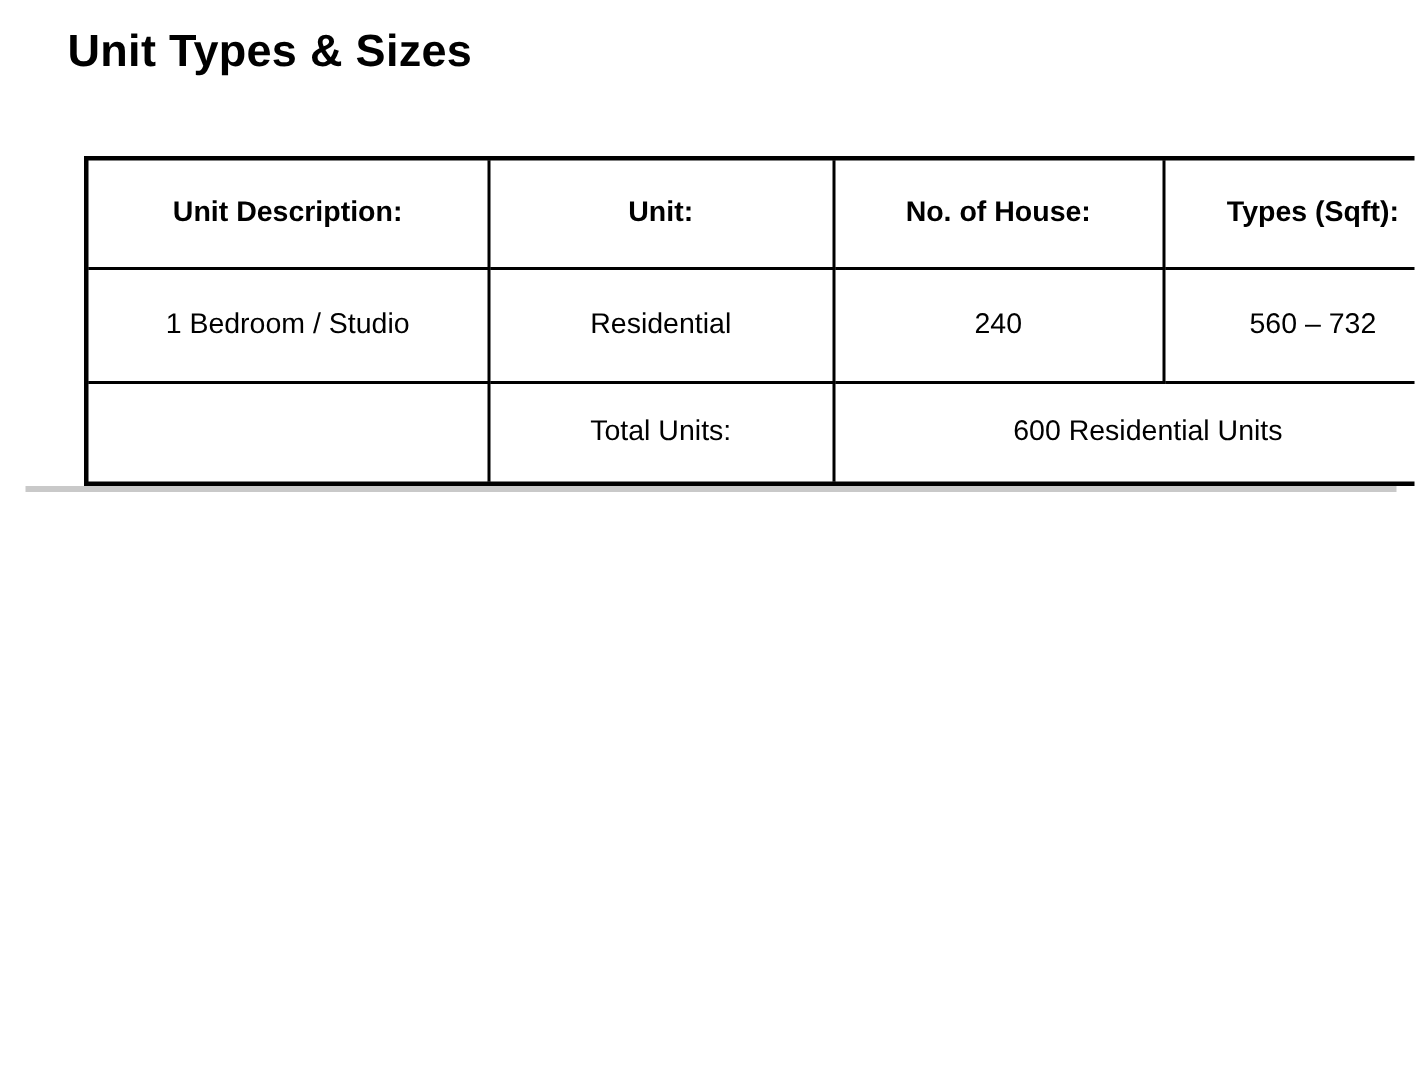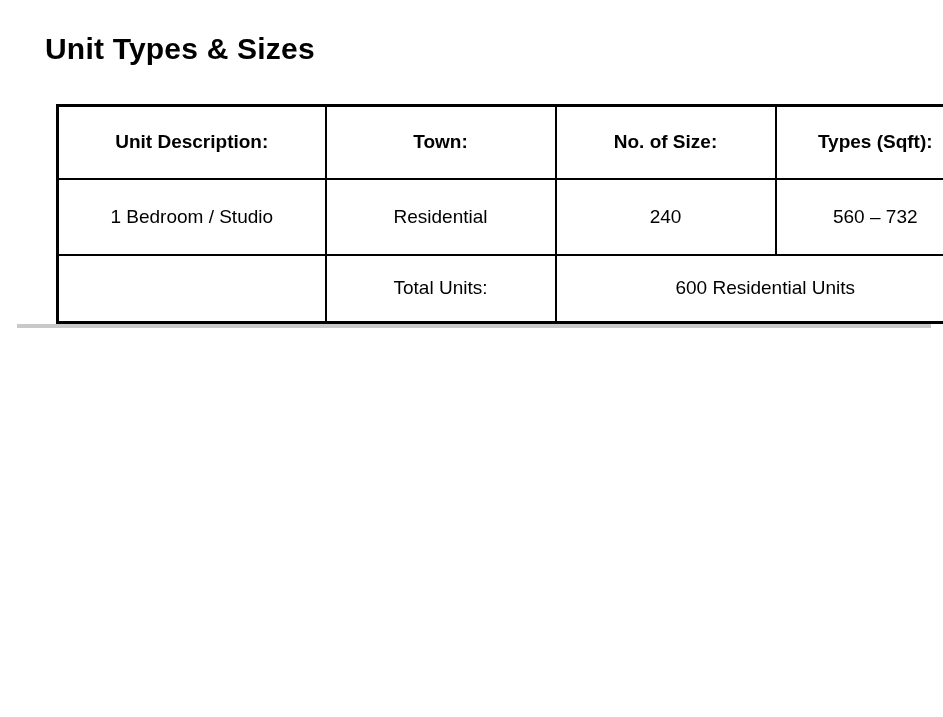--- a/index.html
+++ b/index.html
@@ -7,21 +7,21 @@
     width: 943px; height: 717px;
     background: #ffffff;
     font-family: "Liberation Sans", sans-serif;
     color: #000000;
     overflow: hidden;
   }
   .page { position: relative; width: 943px; height: 717px; background: #ffffff; }
 
   .page-title {
     position: absolute;
-    left: 45px; top: 32px;
+    left: 45px; top: 18px;
     font-size: 30px;
     font-weight: bold;
     letter-spacing: 0.2px;
     color: #000000;
   }
 
   .table-wrap {
     position: absolute;
     left: 12px; top: 104px;
     width: 918px;
@@ -70,22 +70,22 @@
     <table class="unit-table">
       <colgroup>
         <col style="width:268px">
         <col style="width:230px">
         <col style="width:220px">
         <col style="width:200px">
       </colgroup>
       <thead>
         <tr>
           <th>Unit Description:</th>
-          <th>Town:</th>
-          <th>No. of Size:</th>
+          <th>Unit:</th>
+          <th>No. of House:</th>
           <th>Types (Sqft):</th>
         </tr>
       </thead>
       <tbody>
         <tr>
           <td>1 Bedroom / Studio</td>
           <td>Residential</td>
           <td>240</td>
           <td>560 – 732</td>
         </tr>

